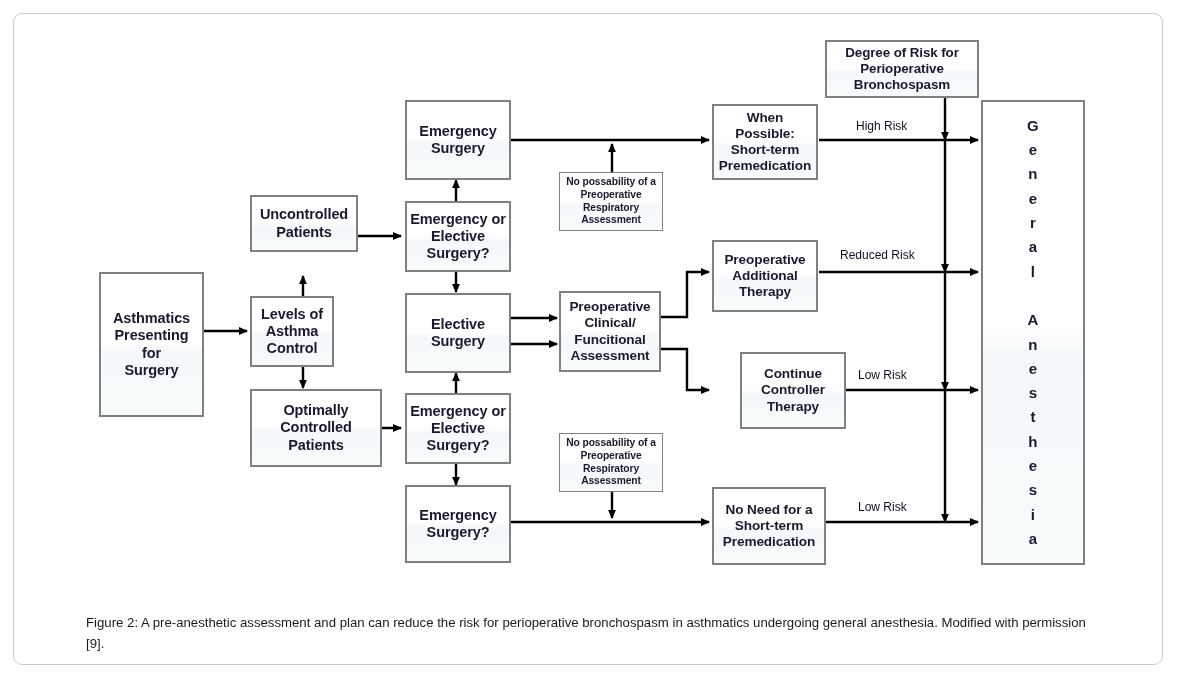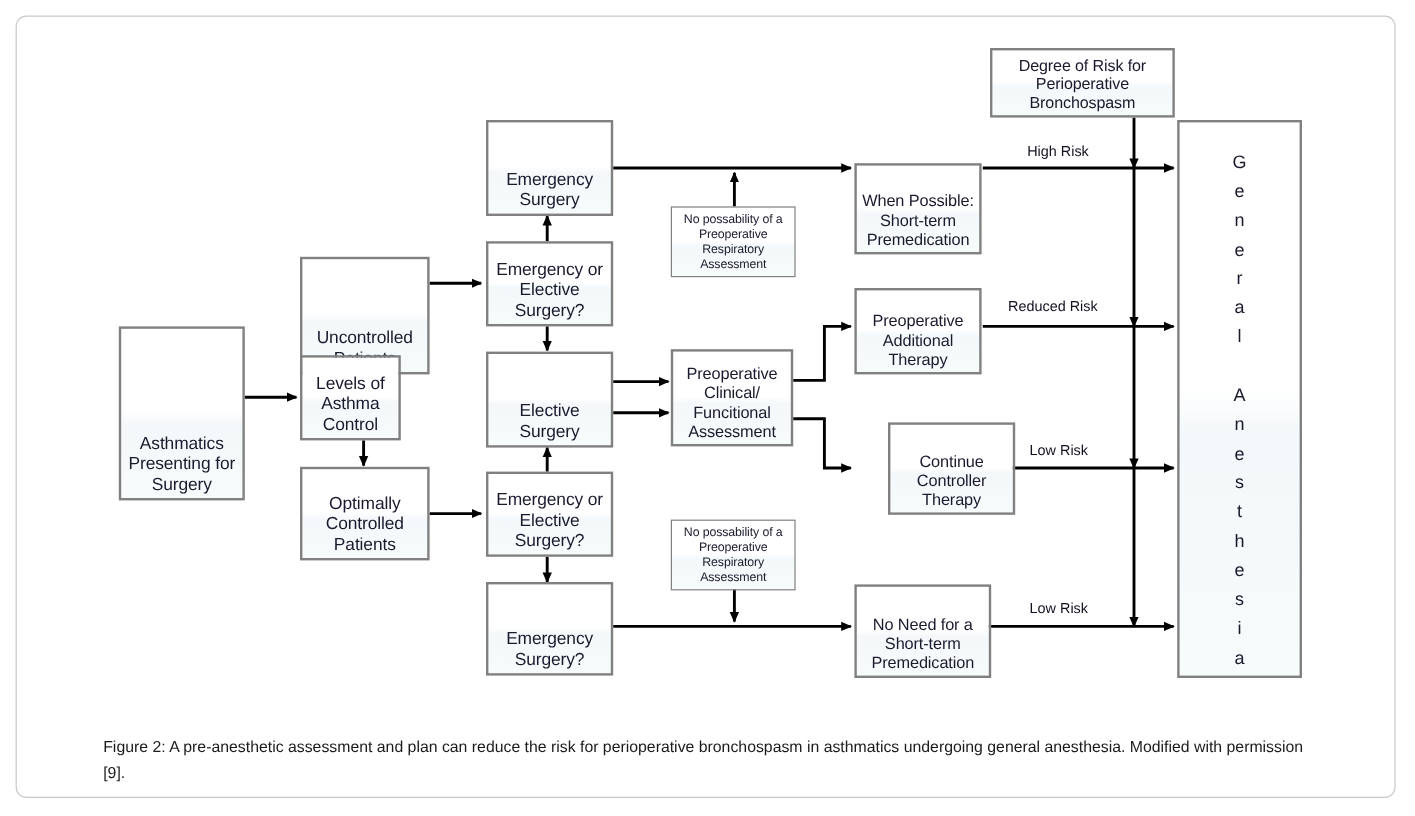--- a/index.html
+++ b/index.html
@@ -40,27 +40,28 @@
   }
   
   .node {
     position: absolute;
     box-sizing: border-box;
     border: 2px solid #808080;
     background: linear-gradient(to bottom,
         #ffffff 0%, #ffffff 48%, #f4f8fa 56%, #f8fbfc 100%);
     color: #1a1a2e;
     display: flex;
-    align-items: flex-end;
+    align-items: center;
     justify-content: center;
     text-align: center;
     line-height: 1.18;
     font-size: 14.5px;
     letter-spacing: -0.1px;
     padding: 2px 3px;
+    font-weight: bold;
   }
   .node.small {
     font-size: 10.3px;
     line-height: 1.22;
     border-width: 1.5px;
   }
   .node.tall-label {
     font-size: 15px;
     line-height: 1.62;
     letter-spacing: 0.2px;
@@ -154,32 +155,32 @@
       <path d="M945,390 L945,522" marker-end="url(#arrow)"></path>
     </g>
   </svg>
 
   <div class="node" style="left:99px; top:272px; width:105px; height:145px;">
     <span class="label">Asthmatics
 Presenting for
 Surgery</span>
   </div>
 
-  <div class="node" style="left:250px; top:214px; width:108px; height:98px;">
+  <div class="node" style="left:250px; top:195px; width:108px; height:57px;">
     <span class="label">Uncontrolled
 Patients</span>
   </div>
 
   <div class="node" style="left:250px; top:296px; width:84px; height:71px;">
     <span class="label">Levels of
 Asthma
 Control</span>
   </div>
 
-  <div class="node" style="left:250px; top:389px; width:108px; height:78px;">
+  <div class="node" style="left:250px; top:389px; width:132px; height:78px;">
     <span class="label">Optimally
 Controlled
 Patients</span>
   </div>
 
   <div class="node" style="left:405px; top:100px; width:106px; height:80px;">
     <span class="label">Emergency
 Surgery</span>
   </div>
 
@@ -219,21 +220,21 @@
 Assessment</span>
   </div>
 
   <div class="node small" style="left:559px; top:433px; width:104px; height:59px;">
     <span class="label">No possability of a
 Preoperative
 Respiratory
 Assessment</span>
   </div>
 
-  <div class="node" style="left:712px; top:104px; width:106px; height:76px; font-size:13.6px;margin-top:32px;">
+  <div class="node" style="left:712px; top:104px; width:106px; height:76px; font-size:13.6px;">
     <span class="label">When Possible:
 Short-term
 Premedication</span>
   </div>
 
   <div class="node" style="left:712px; top:240px; width:106px; height:72px; font-size:13.6px;">
     <span class="label">Preoperative
 Additional
 Therapy</span>
   </div>

